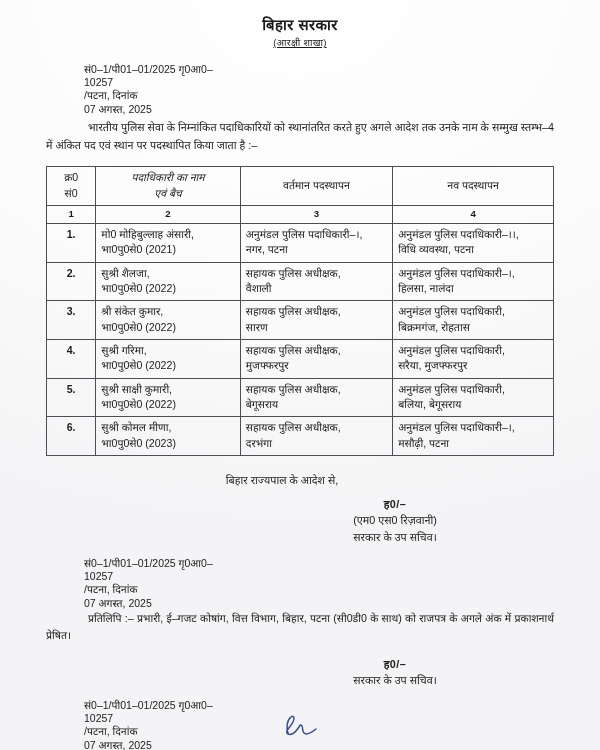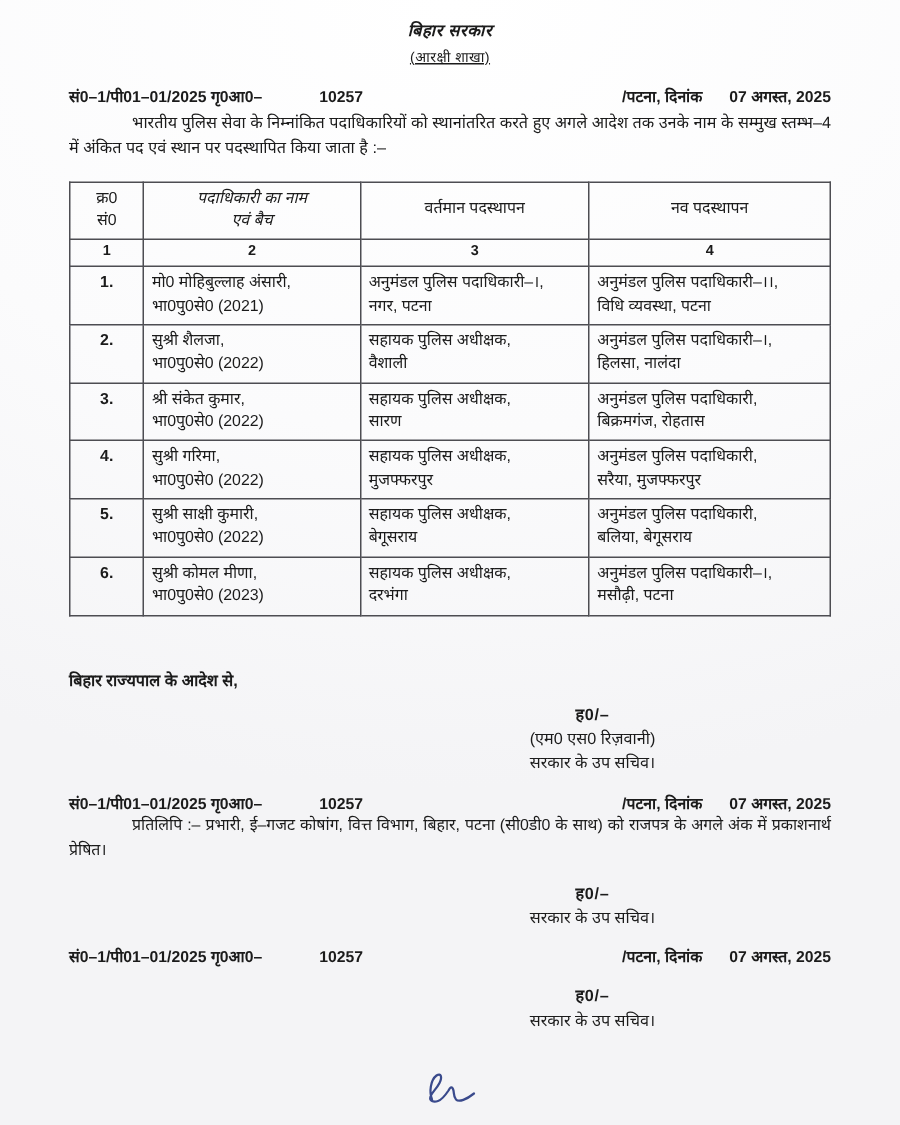--- a/index.html
+++ b/index.html
@@ -27,25 +27,24 @@
   .sheet {
     position: absolute;
     inset: 0;
     padding: 14px 46px 0 46px;
     box-sizing: border-box;
   }
 
   
   .hdr { text-align: center; }
   .hdr-l1 {
-    font-size: 11px;
+    font-size: 15px;
     font-weight: bold;
     letter-spacing: .4px;
     line-height: 1.42;
-    font-style: italic;
   }
   .hdr-l2 {
     font-size: 15.5px;
     font-weight: bold;
     letter-spacing: .4px;
     line-height: 1.42;
   }
   .hdr-l3 {
     font-size: 9.5px;
     text-decoration: underline;
@@ -58,23 +57,24 @@
     text-decoration: underline;
     margin-top: 7px;
     letter-spacing: .3px;
   }
 
   
   .refline {
     display: flex;
     align-items: baseline;
     font-size: 10.5px;
-    font-weight: bold;
+    font-weight: normal;
     margin-top: 13px;
     white-space: nowrap;
+    flex-direction: column;
   }
   .ref-no     { flex: 0 0 auto; }
   .ref-num    { flex: 0 0 auto; margin-left: 38px; }
   .ref-spacer { flex: 1 1 auto; }
   .ref-place  { flex: 0 0 auto; }
   .ref-date   { flex: 0 0 auto; margin-left: 18px; }
 
   .body-para {
     font-size: 10.8px;
     line-height: 1.62;
@@ -115,25 +115,24 @@
   }
   td.sno {
     text-align: center;
     font-size: 10px;
     font-weight: bold;
   }
   .cellline { display: block; white-space: nowrap; }
 
   
   .by-order {
-    text-align: left;
+    text-align: center;
     font-size: 10.8px;
-    margin-top: 34px;
+    margin-top: 16px;
     padding-right: 36px;
-    font-weight: bold;
   }
   .sig-block {
     text-align: center;
     font-size: 10.8px;
     line-height: 1.5;
     margin-top: 9px;
     padding-left: 190px;
   }
   .sig-hs { font-weight: bold; letter-spacing: .5px; }
   .sig-nm { }

